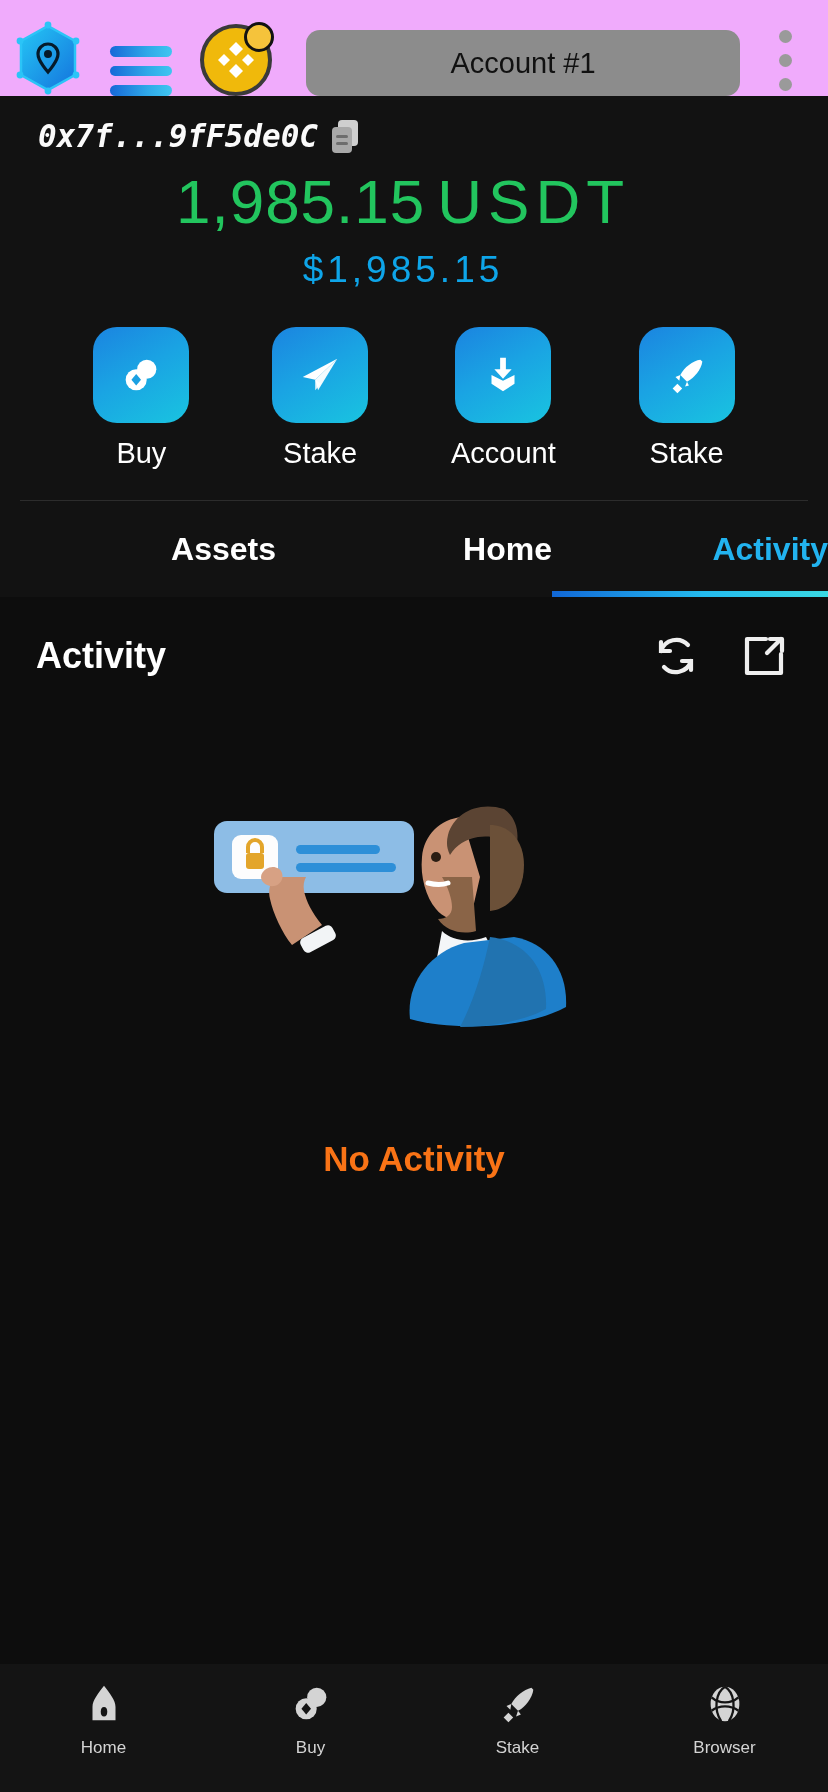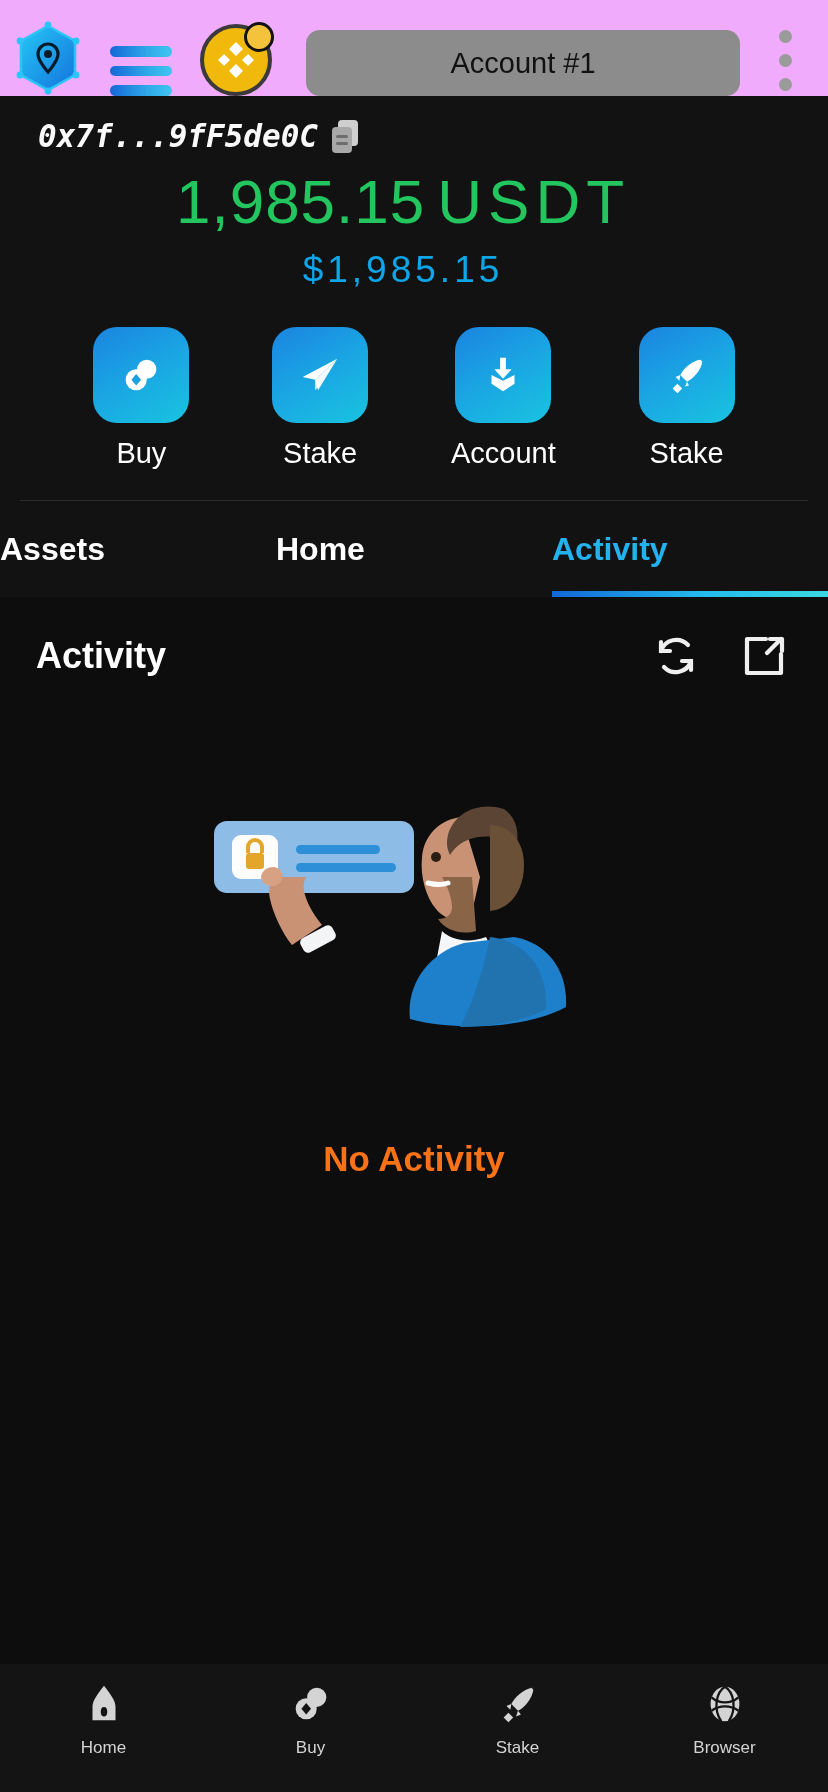--- a/index.html
+++ b/index.html
@@ -108,21 +108,21 @@
     height:1px; background:#2c2c2c;
   }
 
   
   .tabs{
     display:flex; height:96px; align-items:center;
     background:#121212;
   }
   .tab{
     flex:1 1 0; height:100%;
-    display:flex; align-items:center; justify-content:flex-start;
+    display:flex; align-items:center; justify-content:flex-end;
     font-size:32px; font-weight:700; color:#fff;
     position:relative;
   }
   .tab.active{ color:#22b3ef; }
   .tab.active::after{
     content:""; position:absolute; bottom:0; left:0; right:0; height:6px;
     background:linear-gradient(90deg,#1167d6 0%,#24bbee 55%,#3ad8e2 100%);
   }
 
   

